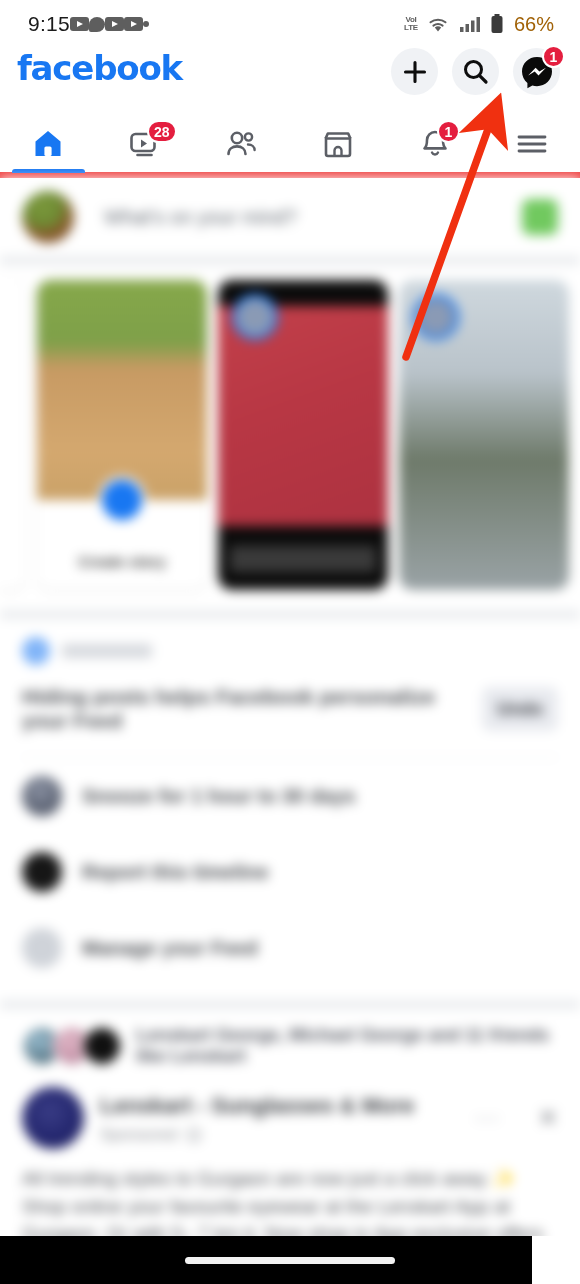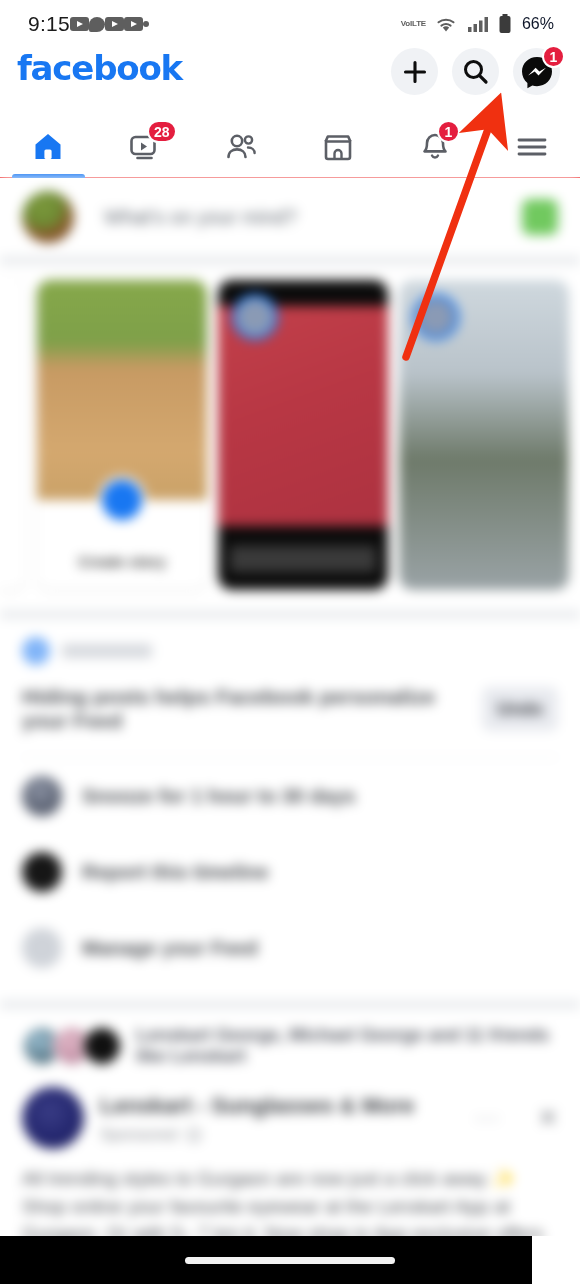--- a/index.html
+++ b/index.html
@@ -16,22 +16,22 @@
     height:48px; display:flex; align-items:center; justify-content:space-between;
     padding:0 26px 0 28px; background:#ffffff;
   }
   .sb-left { display:flex; align-items:center; }
   .sb-time { font-size:21px; color:#1b1b1b; letter-spacing:.3px; font-weight:400; }
   .yt-ico { width:19px; height:14px; background:#5e5e5e; border-radius:3px; position:relative; display:inline-block; }
   .yt-ico::after { content:""; position:absolute; left:7px; top:3.5px; border-left:6px solid #fff; border-top:3.5px solid transparent; border-bottom:3.5px solid transparent; }
   .chat-ico { width:16px; height:15px; background:#5e5e5e; border-radius:50% 50% 50% 2px; display:inline-block; }
   .dot-ico { width:6px; height:6px; border-radius:50%; background:#5e5e5e; display:inline-block; }
   .sb-right { display:flex; align-items:center; gap:8px; }
-  .volte { display:flex; flex-direction:row; align-items:center; line-height:1; color:#5e5e5e; font-size:8px; font-weight:700; letter-spacing:-.2px; }
-  .sb-pct { font-size:16px; color:#0f172a; margin-left:2px; }
+  .volte { display:flex; flex-direction:column; align-items:center; line-height:1; color:#5e5e5e; font-size:8px; font-weight:700; letter-spacing:-.2px; }
+  .sb-pct { font-size:20px; color:#a16207; margin-left:2px; }
 
   
   .fb-header {
     height:68px; display:flex; align-items:flex-start; justify-content:space-between;
     padding:0 20px 0 17px; background:#fff;
   }
   .wordmark {
     font-size:34px; font-weight:700; color:#1877F2; letter-spacing:-1.2px;
     font-family:"DejaVu Sans", sans-serif;
   }
@@ -44,21 +44,21 @@
     position:absolute; background:#E41E3F; color:#fff; border-radius:999px;
     font-size:14px; font-weight:700; min-width:23px; height:23px;
     display:flex; align-items:center; justify-content:center; padding:0 5px;
     border:2px solid #fff; line-height:1;
   }
   .badge-msg { top:-3px; right:-5px; }
 
   
   .navbar {
     height:62px; display:flex; align-items:stretch; background:#fff;
-    border-bottom:1px solid #ef4444;
+    border-bottom:6px solid #ef4444;
   }
   .nav-tab { flex:1; position:relative; display:flex; align-items:center; justify-content:center; }
   .nav-tab .nb { position:absolute; top:4px; left:50%; margin-left:2px; }
   .nav-underline { position:absolute; left:12%; right:12%; bottom:-1px; height:4px; background:#1877F2; border-radius:3px 3px 0 0; }
 
   
   .blurwrap { filter:blur(6px); }
   .composer { height:78px; background:#fff; display:flex; align-items:center; padding:0 22px; gap:18px; }
   .avatar-c { width:52px; height:52px; border-radius:50%; background:radial-gradient(circle at 40% 30%, #7d9a3d 0%, #6d8a33 38%, #8a5a2b 60%, #6b4220 100%); flex:0 0 auto; }
   .composer-input { flex:1; height:42px; border-radius:999px; background:#fff; display:flex; align-items:center; padding-left:12px; }

